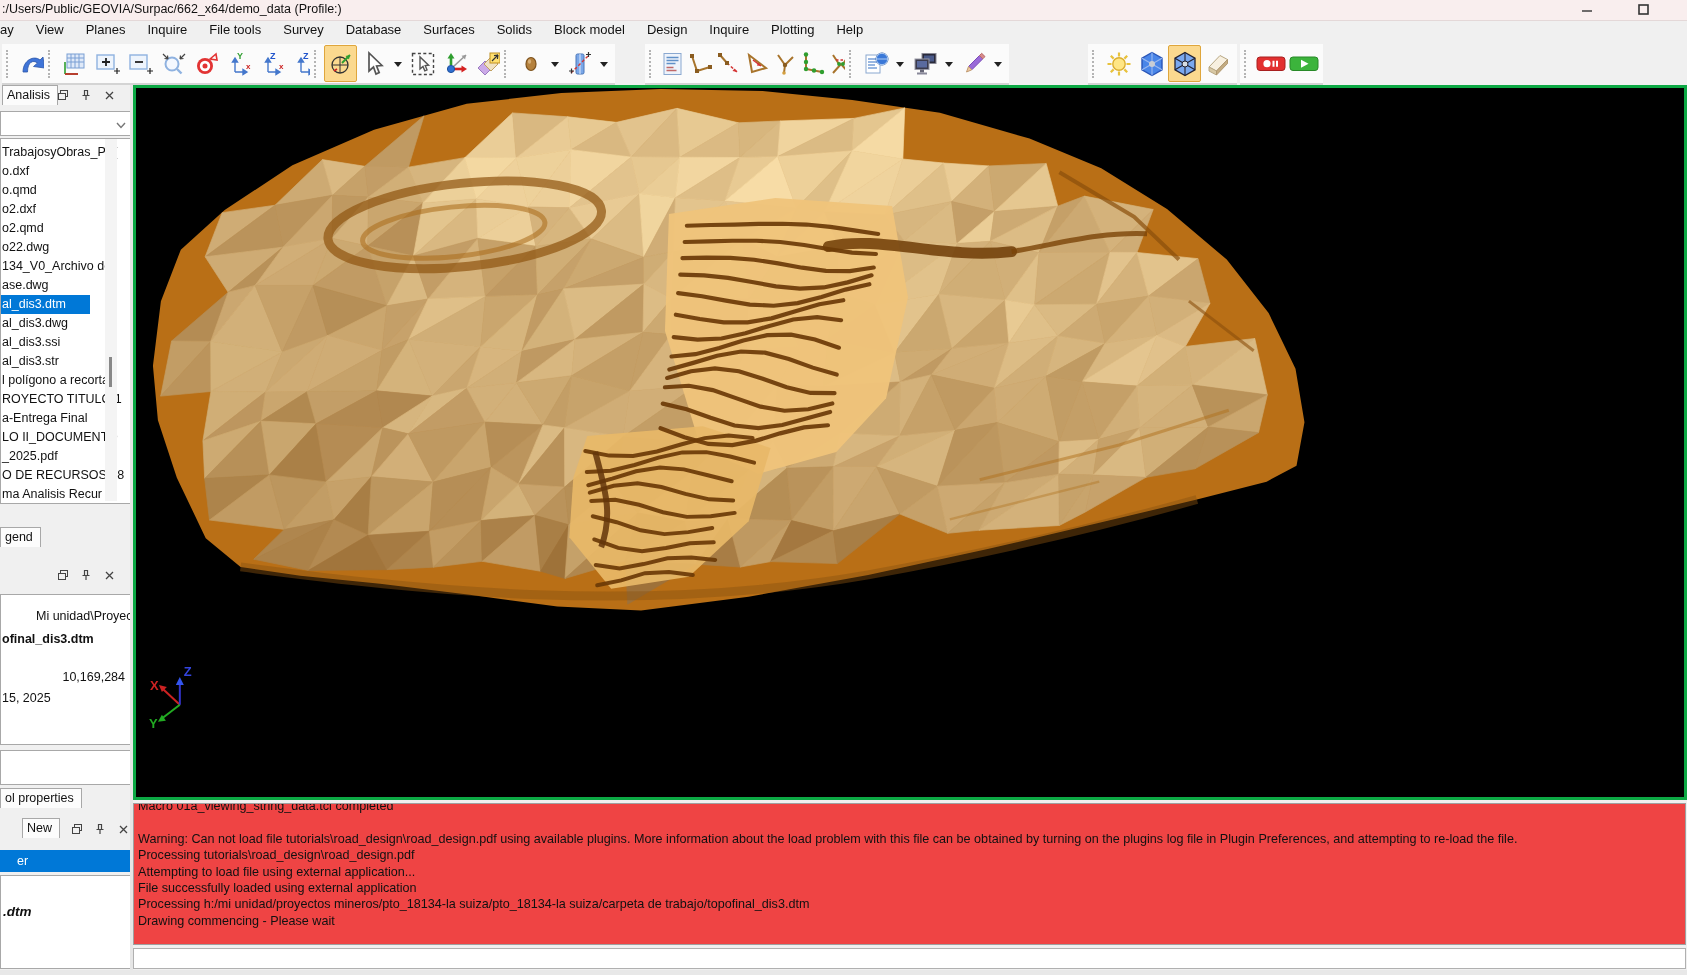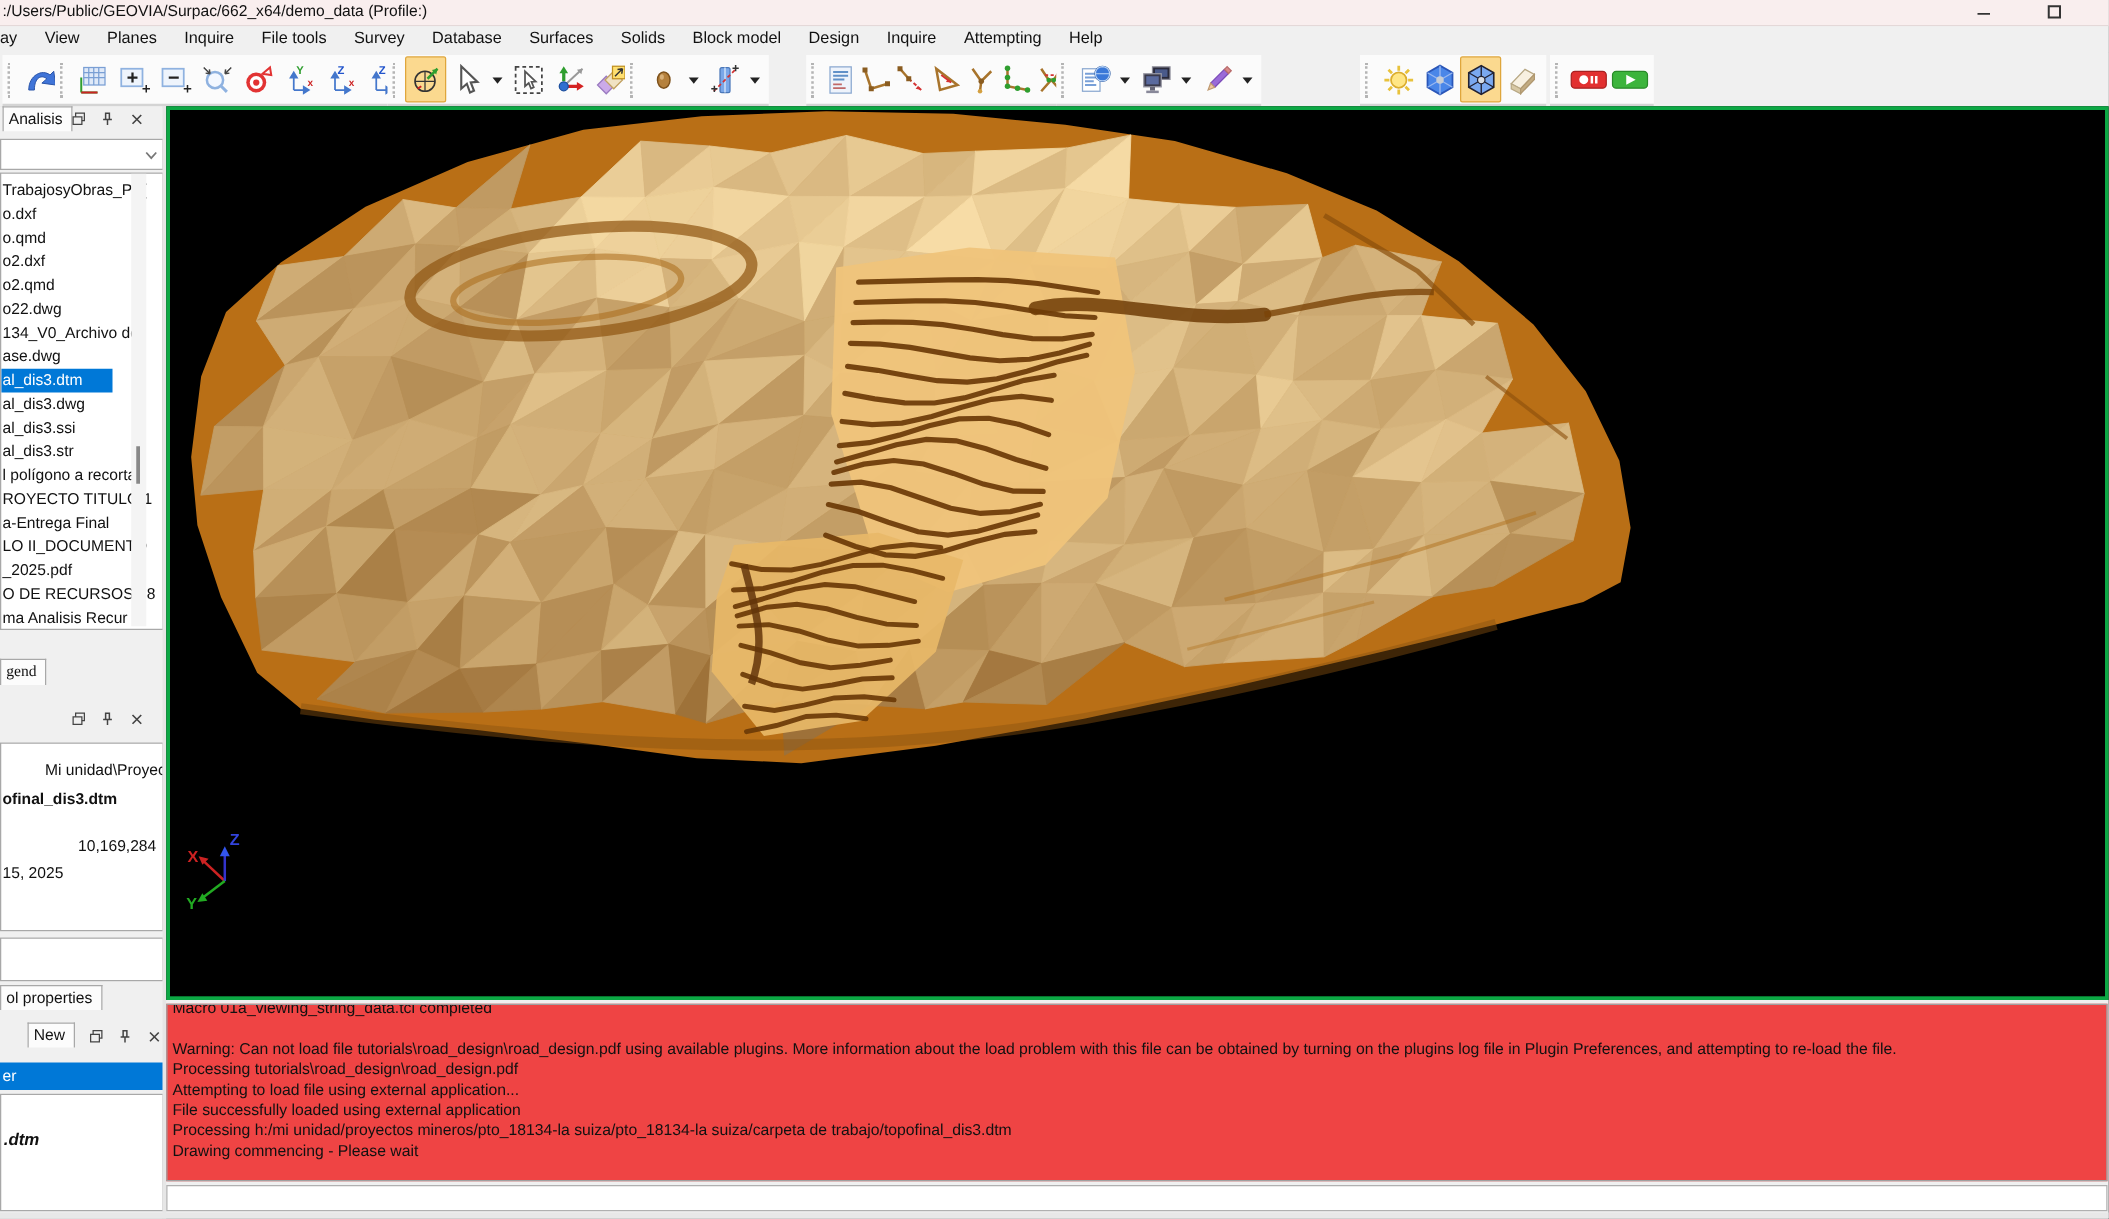--- a/index.html
+++ b/index.html
@@ -41,21 +41,21 @@
   .vscroll{position:absolute;right:13px;top:54px;width:12px;height:362px;background:#f4f4f4;}
   .vthumb{position:absolute;left:4px;width:3px;height:30px;background:#888;}
   .propbox{position:absolute;left:0;top:509px;width:129px;height:149px;background:#fff;
            border:1px solid #a8a8a8;font-size:12.5px;overflow:hidden;}
   .propbox .p-path{position:absolute;left:1px;top:14px;white-space:nowrap;margin-left:34px;}
   .propbox .p-file{position:absolute;left:1px;top:37px;font-weight:bold;white-space:nowrap;}
   .propbox .p-size{position:absolute;right:5px;top:75px;}
   .propbox .p-date{position:absolute;left:1px;top:96px;}
   .emptybox{position:absolute;left:0;top:665px;width:129px;height:33px;background:#fff;border:1px solid #a8a8a8;}
   .bluerow{position:absolute;left:0;top:765px;width:130px;height:22px;background:#0078d7;color:#fff;
-           font-size:12.5px;line-height:22px;padding-left:2px;}
+           font-size:12.5px;line-height:22px;padding-left:17px;}
   .layerbox{position:absolute;left:0;top:790px;width:129px;height:92px;background:#fff;border:1px solid #a8a8a8;}
   .layerbox .lname{position:absolute;left:2px;top:28px;font-weight:bold;font-style:italic;font-size:13.5px;}
   
   .viewport{position:absolute;left:133px;top:85px;width:1554px;height:715px;background:#000;
             border:3px solid #0ca844;box-sizing:border-box;}
   .viewport svg{display:block;width:100%;height:100%;}
   
   .logpanel{position:absolute;left:133px;top:803px;width:1553px;height:142px;background:#ef4444;
             border:1px solid #a0a0a0;box-sizing:border-box;overflow:hidden;
             font-size:12.6px;line-height:16.4px;padding:1px 0 0 4px;}
@@ -88,21 +88,21 @@
     <div class="menu-item">Planes</div>
     <div class="menu-item">Inquire</div>
     <div class="menu-item">File tools</div>
     <div class="menu-item">Survey</div>
     <div class="menu-item">Database</div>
     <div class="menu-item">Surfaces</div>
     <div class="menu-item">Solids</div>
     <div class="menu-item">Block model</div>
     <div class="menu-item">Design</div>
     <div class="menu-item">Inquire</div>
-    <div class="menu-item">Attempting</div>
+    <div class="menu-item">Plotting</div>
     <div class="menu-item">Help</div>
   </div>
 <div class="toolbar" id="toolbar">
     <div class="tgroup" style="left: 2px;">
       <div class="thandle"></div>
       <div class="ticon">
         <svg width="26" height="26" viewBox="0 0 26 26">
           <path d="M3 21 C3 9 14 4 20 9 L23 6 L24.5 17 L13.5 15.5 L17.5 12 C13 8.5 7.5 11 7.5 21 Z" fill="#3f74d8" stroke="#2b55a8" stroke-width="0.8"></path>
         </svg>
       </div>
@@ -445,21 +445,21 @@
       <div class="fitem">a-Entrega Final</div>
       <div class="fitem">LO II_DOCUMENTO</div>
       <div class="fitem">_2025.pdf</div>
       <div class="fitem">O DE RECURSOS 18</div>
       <div class="fitem">ma Analisis Recur</div>
     </div>
   <div class="vscroll">
       <div class="vthumb" style="top:218px;"></div>
     </div>
 
-  <div class="tab" style="left:0px;top:442px;font-family:Liberation Serif, serif;">
+  <div class="tab" style="left:0px;top:442px;">
     <span>gend</span>
   </div>
   <div class="panelctl" style="left:56px;top:483px;">
     <span class="ctl">
         <svg width="12" height="12">
           <rect x="3.5" y="1.5" width="7" height="6" fill="none" stroke="#444"></rect>
           <rect x="1.5" y="4.5" width="7" height="6" fill="#f0f0f0" stroke="#444"></rect>
         </svg>
       </span>
     <span class="ctl">

